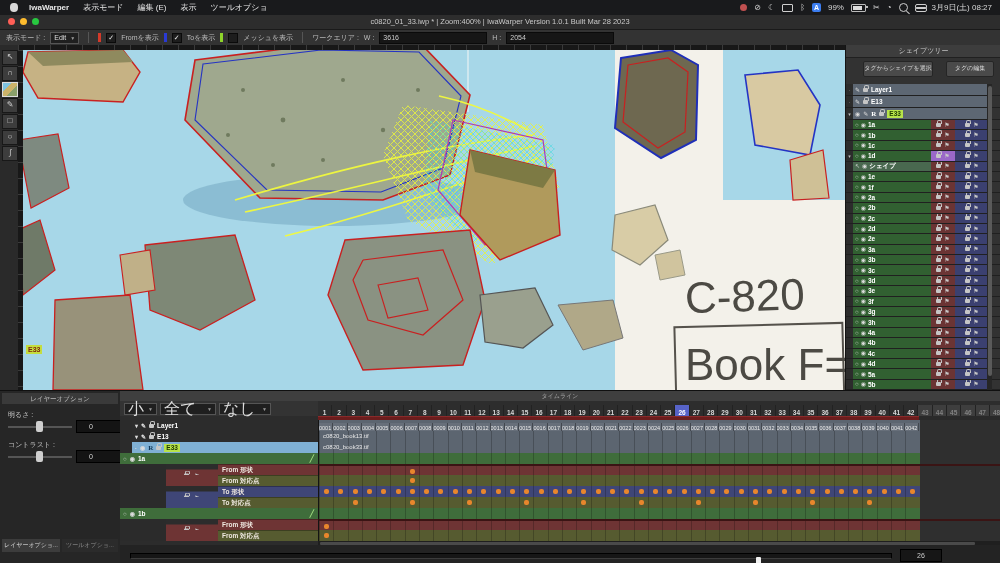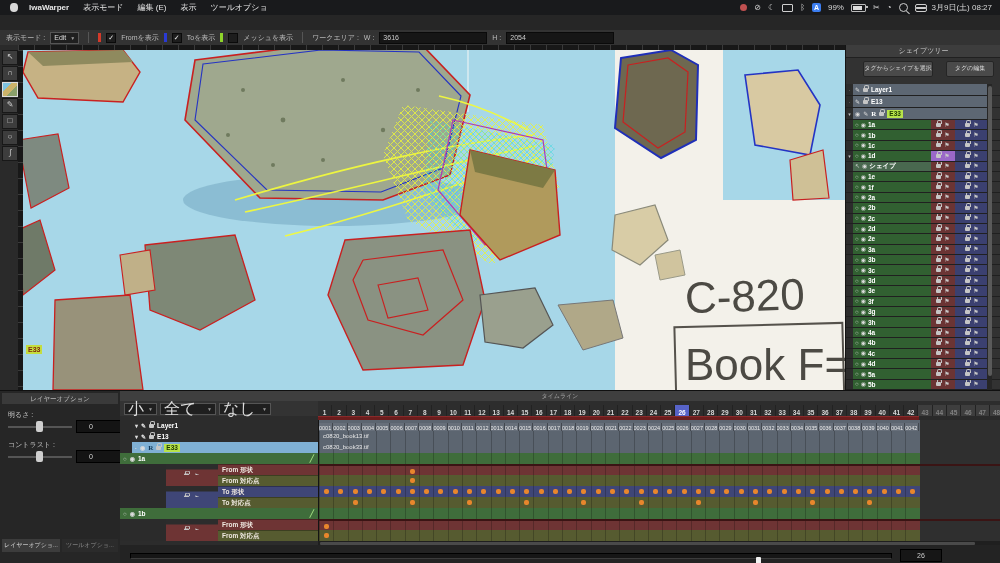--- a/index.html
+++ b/index.html
@@ -166,20 +166,26 @@
       <span class="g">99%</span>
       <span class="batt"></span>
       <span class="g">✂</span>
       <span class="g">◔</span>
       <span class="mag"></span>
       <span class="cc-ic"></span>
       <span class="g">3月9日(土) 08:27</span>
     </div>
   </div>
 
+  <div id="titlebar" class="abs">
+    <span class="tl-dot abs" style="left:8px;background:#ff5f57"></span>
+    <span class="tl-dot abs" style="left:20px;background:#febc2e"></span>
+    <span class="tl-dot abs" style="left:32px;background:#28c840"></span>
+    <div id="title-text">c0820_01_33.iwp * | Zoom:400% | IwaWarper Version 1.0.1  Built Mar 28 2023</div>
+  </div>
 
   <div id="toolbar" class="abs">
     <span style="margin-left:6px">表示モード :</span>
     <span class="dd">
       <span>Edit</span>
         <span class="car">▼</span>
     </span>
     <span class="vsep"></span>
     <span class="swatch" id="sw0" style="background: rgb(212, 58, 42);"></span>
     <span class="chk">✓</span>

